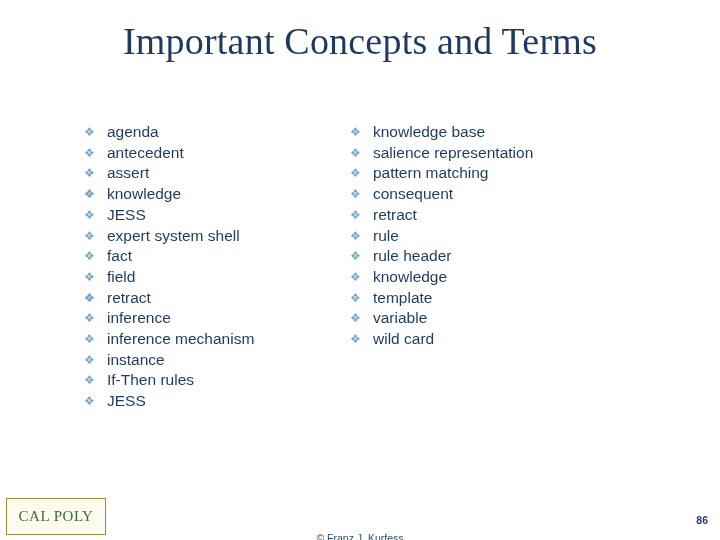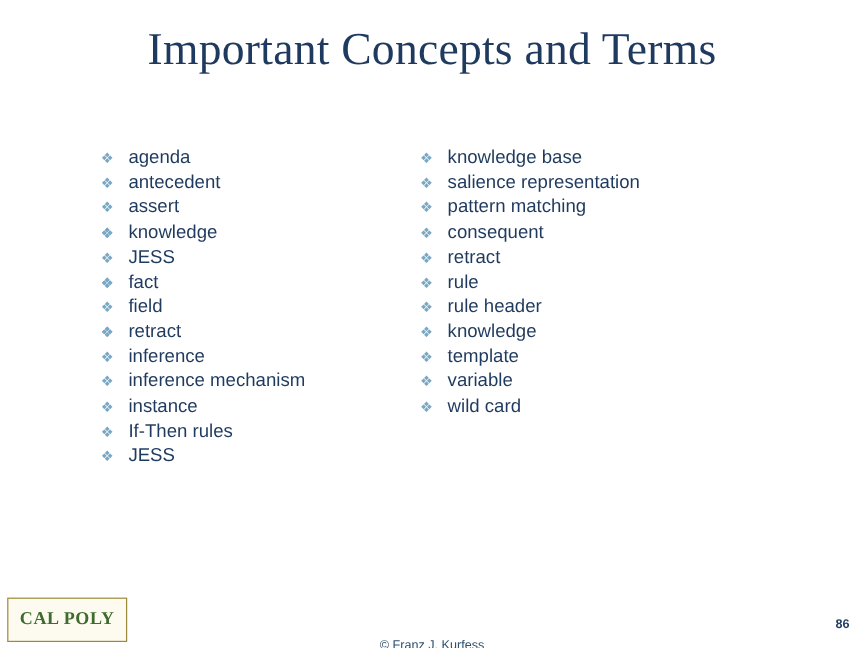--- a/index.html
+++ b/index.html
@@ -81,21 +81,21 @@
     height: 37px;
     background: #fdfaef;
     border: 1px solid #9c8a3a;
     box-sizing: border-box;
     display: flex;
     align-items: center;
     justify-content: center;
   }
   .logo-text {
     font-family: "Liberation Serif", serif;
-    font-weight: bold;
+    font-weight: normal;
     font-size: 15px;
     letter-spacing: 0.5px;
     color: #3f6b2f;
     white-space: nowrap;
   }
   .footer-copy {
     position: absolute;
     left: 0;
     top: 532px;
     width: 720px;
@@ -122,21 +122,21 @@
 
   <div class="columns">
     <div class="col col-left">
       <ul class="term-list">
         <li><span class="bullet">❖</span><span>agenda</span></li>
         <li><span class="bullet">❖</span><span>antecedent</span></li>
         <li><span class="bullet">❖</span><span>assert</span></li>
         <li><span class="bullet">❖</span></li>
         <li><span class="bullet">❖</span><span>knowledge</span></li>
         <li><span class="bullet">❖</span><span>JESS</span></li>
-        <li><span class="bullet">❖</span></li>
+        <li><span class="bullet">❖</span><span>expert system shell</span></li>
         <li><span class="bullet">❖</span><span>fact</span></li>
         <li><span class="bullet">❖</span><span>field</span></li>
         <li><span class="bullet">❖</span></li>
         <li><span class="bullet">❖</span><span>retract</span></li>
         <li><span class="bullet">❖</span><span>inference</span></li>
         <li><span class="bullet">❖</span><span>inference mechanism</span></li>
         <li><span class="bullet">❖</span><span>instance</span></li>
         <li><span class="bullet">❖</span><span>If-Then rules</span></li>
         <li><span class="bullet">❖</span><span>JESS</span></li>
       </ul>

